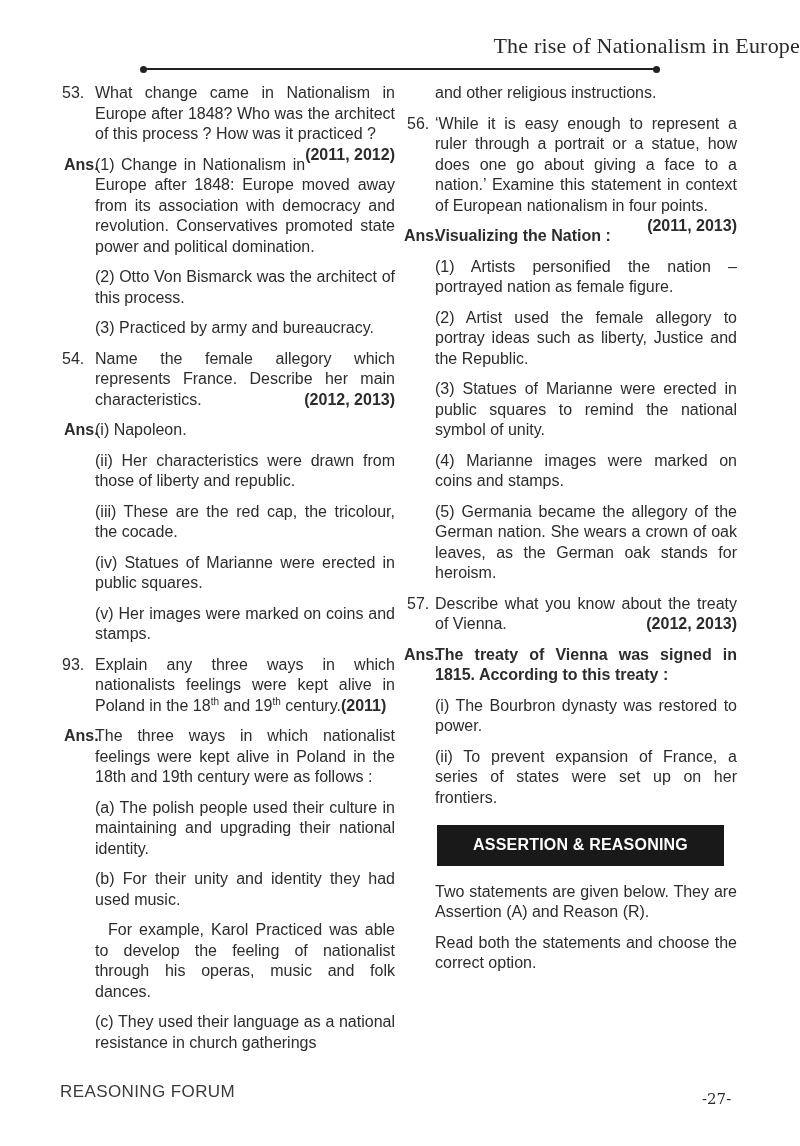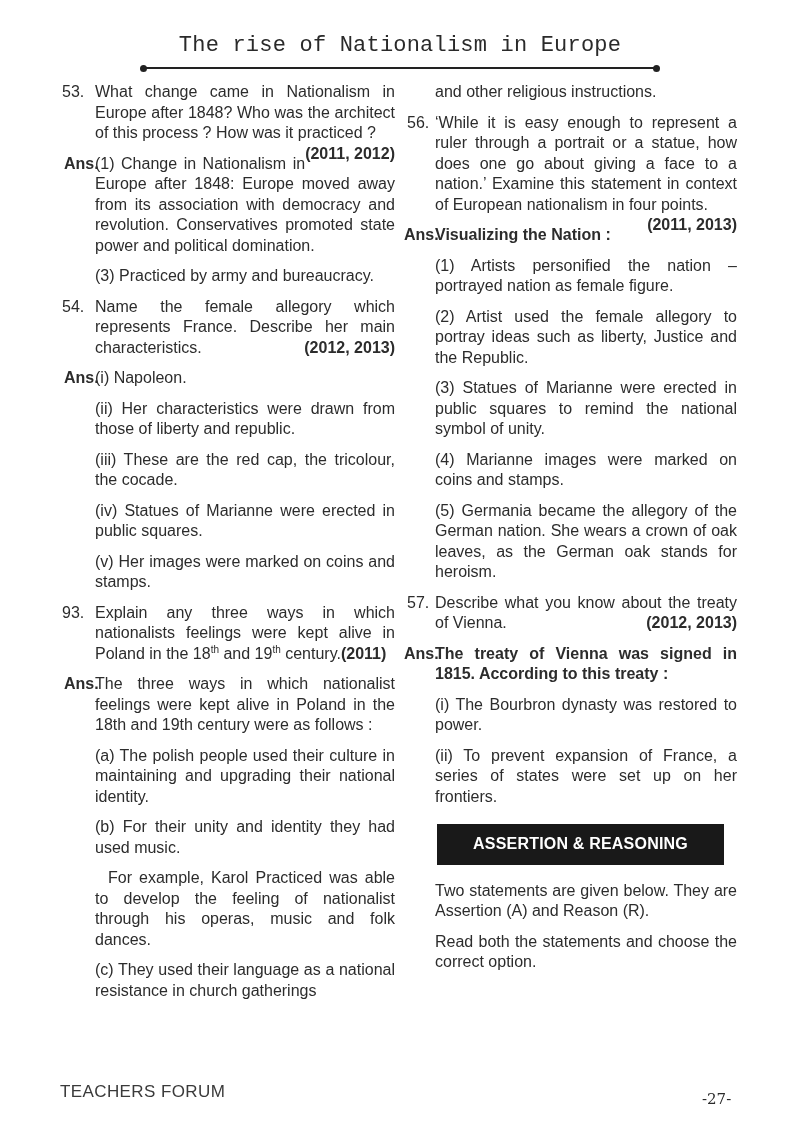--- a/index.html
+++ b/index.html
@@ -4,21 +4,21 @@
 <title>Document</title>
 <style>
   * { box-sizing: border-box; }
   html, body { margin: 0; padding: 0; background: #ffffff; }
   .page {
     position: relative; width: 800px; height: 1146px; background: #ffffff;
     font-family: "Liberation Sans", sans-serif; color: #2c2c2c; overflow: hidden;
   }
   .header { padding-top: 33px; }
   .title {
-    margin: 0; text-align: center; font-family: Liberation Mono, monospace;
+    margin: 0; text-align: right; font-family: Liberation Serif, serif;
     font-weight: 400; font-size: 22px; color: #2a2a2a; letter-spacing: 0.2px;
   }
   .rule { position: relative; width: 516px; height: 2px; background: #222; margin: 9px auto 0; }
   .dot { position: absolute; width: 7px; height: 7px; border-radius: 50%; background: #222; top: -2.5px; }
   .dot-left { left: -2px; }
   .dot-right { right: -2px; }
   .cols { display: flex; margin-top: 13px; }
   .col { font-size: 16px; line-height: 20.5px; }
   .col-left  { width: 300px; margin-left: 95px; }
   .col-right { width: 302px; margin-left: 40px; }
@@ -62,20 +62,23 @@
 
   <div class="cols">
     <section class="col col-left" id="col-left">
         <div class="block">
           <span class="hang num">53.</span>
           <p class="txt">What change came in Nationalism in Europe after 1848? Who was the architect of this process ? How was it practiced ?<span class="years">(2011, 2012)</span></p>
         </div>
         <div class="block">
           <span class="hang ans">Ans.</span>
           <p class="txt">(1) Change in Nationalism in Europe after 1848: Europe moved away from its association with democracy and revolution. Conservatives promoted state power and political domination.</p>
+        </div>
+        <div class="block">
+          <p class="txt">(2) Otto Von Bismarck was the architect of this process.</p>
         </div>
         <div class="block">
           <p class="txt">(3) Practiced by army and bureaucracy.</p>
         </div>
         <div class="block">
           <span class="hang num">54.</span>
           <p class="txt">Name the female allegory which represents France. Describe her main characteristics.<span class="years">(2012, 2013)</span></p>
         </div>
         <div class="block">
           <span class="hang ans">Ans.</span>
@@ -158,15 +161,15 @@
         <div class="banner" style="background: rgb(25, 25, 25);"><span style="color: rgb(255, 255, 255);">ASSERTION &amp; REASONING</span></div>
         <div class="block">
           <p class="txt">Two statements are given below. They are Assertion (A) and Reason (R).</p>
         </div>
         <div class="block">
           <p class="txt">Read both the statements and choose the correct option.</p>
         </div>
       </section>
   </div>
 
-  <span class="footer-brand">TEACHERS FORUM</span>
+  <span class="footer-brand">REASONING FORUM</span>
   <span class="page-number">-27-</span>
 </div>
 
 </body></html>

